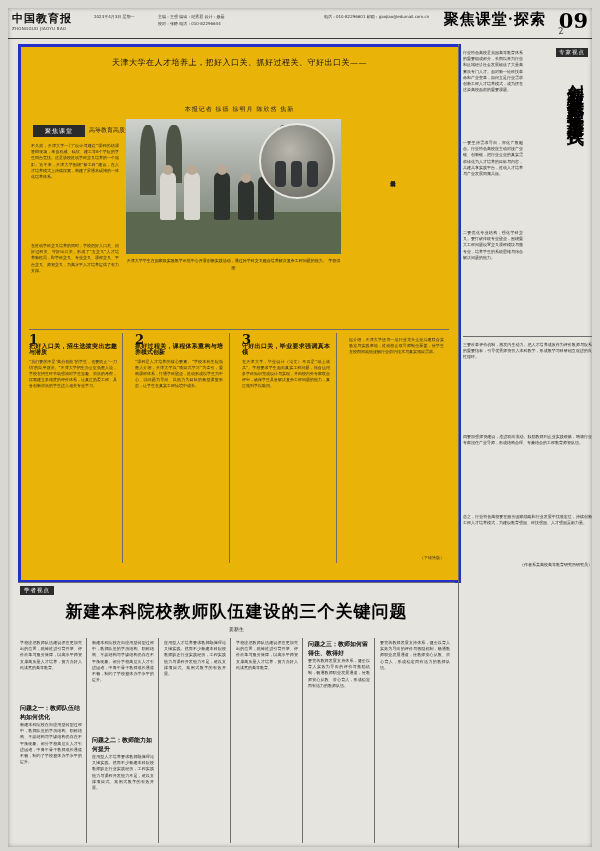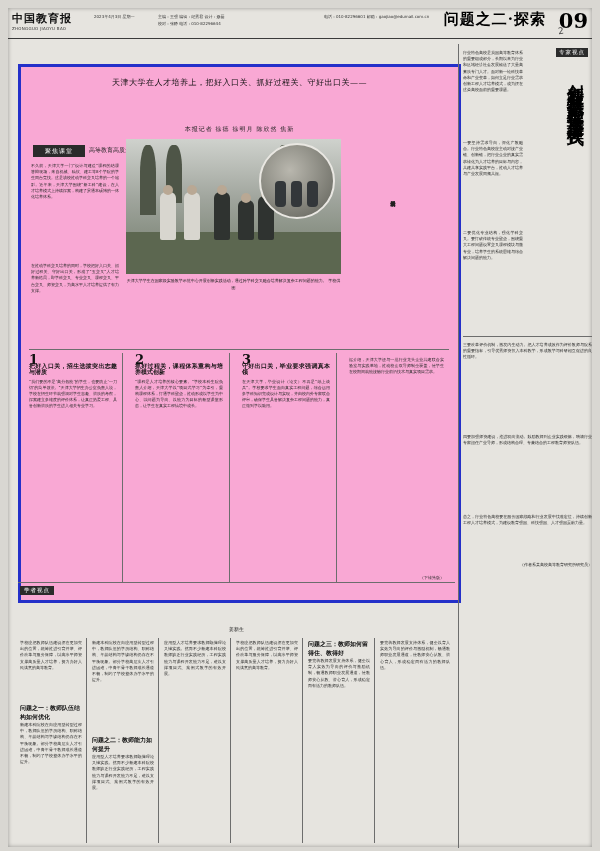--- a/index.html
+++ b/index.html
@@ -23,21 +23,21 @@
   .mh-contact{position:absolute;left:316px;top:5px;font-size:4px;color:#333;line-height:7px;}
   .mh-title{position:absolute;right:46px;top:2px;font-family:"DejaVu Serif","Liberation Serif",serif;
             font-weight:bold;font-size:15px;color:#000;letter-spacing:1px;}
   .mh-num{position:absolute;right:4px;top:0px;font-family:"DejaVu Serif","Liberation Serif",serif;
           font-weight:bold;font-size:21px;color:#000;text-align:right;}
   .mh-scribble{position:absolute;right:28px;top:18px;font-size:9px;color:#444;transform:rotate(-8deg);}
 
   
   .frame{
     position:absolute;left:10px;top:36px;width:437px;height:533px;
-    border:3px solid #2430c9;background:#f9a8d4;margin-top:20px;
+    border:3px solid #2430c9;background:#eab308;
   }
   .kicker{position:absolute;left:0;top:10px;width:100%;text-align:center;
           font-family:"DejaVu Serif","Liberation Serif",serif;font-size:8px;color:#111;letter-spacing:.5px;}
   .headline{position:absolute;left:0;top:24px;width:100%;text-align:center;
             font-family:"DejaVu Serif","Liberation Serif",serif;font-weight:bold;
             font-size:25px;color:#000;letter-spacing:1px;}
   .byline{position:absolute;left:0;top:58px;width:100%;text-align:center;font-size:6px;color:#222;letter-spacing:1px;}
 
   .badge{position:absolute;left:12px;top:78px;width:52px;height:12px;background:#2b2b2b;color:#fff;
          font-size:6px;line-height:12px;text-align:center;letter-spacing:1px;}
@@ -87,21 +87,21 @@
 <div class="page">
   <div class="paper">
 
     <div class="masthead">
       <div class="logo">中国教育报</div>
       <div class="logo-sub">ZHONGGUO JIAOYU BAO</div>
       <div class="mh-meta">2023年4月3日 星期一</div>
       <div class="mh-meta2" style="white-space:pre-line;">主编：王强  编辑：纪秀君  设计：聂磊
 校对：张静  电话：010-82296644</div>
       <div class="mh-contact" style="white-space:pre-line;">电话：010-82296601  邮箱：gaojiao@edumail.com.cn</div>
-      <div class="mh-title">问题之二·探索</div>
+      <div class="mh-title">聚焦课堂·探索</div>
       <div class="mh-num">09</div>
       <div class="mh-scribble">2</div>
     </div>
 
     <div class="frame">
       <div class="kicker">天津大学在人才培养上，把好入口关、抓好过程关、守好出口关——</div>
       <div class="byline">本报记者  徐德  徐明月  陈欣然  焦新</div>
 
       <div class="badge">聚焦课堂</div>
       <div class="badge-note">高等教育高质量发展</div>
@@ -175,20 +175,21 @@
       <div class="rule hr" style="left:0px;top:292px;width:129px;"></div>
       <div class="colblock" style="left:0px;top:298px;width:129px;">三要改革评价机制，激发内生动力。把人才培养成效作为评价教师与院系的重要指标，引导优秀师资投入本科教学，形成教学与科研相互促进的良性循环。</div>
       <div class="colblock" style="left:0px;top:390px;width:129px;">四要加强师资建设，推进双向流动。鼓励教师到企业实践锻炼，聘请行业专家担任产业导师，形成结构合理、专兼结合的工程教育师资队伍。</div>
       <div class="colblock" style="left:0px;top:470px;width:129px;">总之，行业特色高校要在服务国家战略和行业发展中找准定位，持续创新工程人才培养模式，为建设教育强国、科技强国、人才强国贡献力量。</div>
       <div class="colblock" style="left:0px;top:518px;width:129px;text-align:right;">（作者系某高校高等教育研究所研究员）</div>
     </div>
 
     <div class="lower">
       <div class="rule hr" style="left:0;top:-4px;width:437px;"></div>
       <div class="lower-badge">学者视点</div>
+      <div class="lower-head">新建本科院校教师队伍建设的三个关键问题</div>
       <div class="lower-by">姜新生</div>
 
       <div class="tiny" style="position:absolute;left:2px;top:54px;width:62px;">学校应把教师队伍建设摆在更加突出的位置，统筹推进引育并举、评价改革与服务保障，以高水平师资支撑高质量人才培养，努力办好人民满意的高等教育。</div>
       <div style="position:absolute;left:2px;top:118px;width:62px;">
         <div class="sub-h">问题之一：教师队伍结构如何优化</div>
         <div class="tiny">新建本科院校在向应用型转型过程中，教师队伍的学历结构、职称结构、年龄结构与学缘结构仍存在不平衡现象。部分学校高层次人才引进困难，中青年骨干教师成长通道不畅，制约了学校整体办学水平的提升。</div>
       </div>
 
       <div class="tiny" style="position:absolute;left:74px;top:54px;width:62px;">新建本科院校在向应用型转型过程中，教师队伍的学历结构、职称结构、年龄结构与学缘结构仍存在不平衡现象。部分学校高层次人才引进困难，中青年骨干教师成长通道不畅，制约了学校整体办学水平的提升。</div>
       <div style="position:absolute;left:74px;top:150px;width:62px;">

